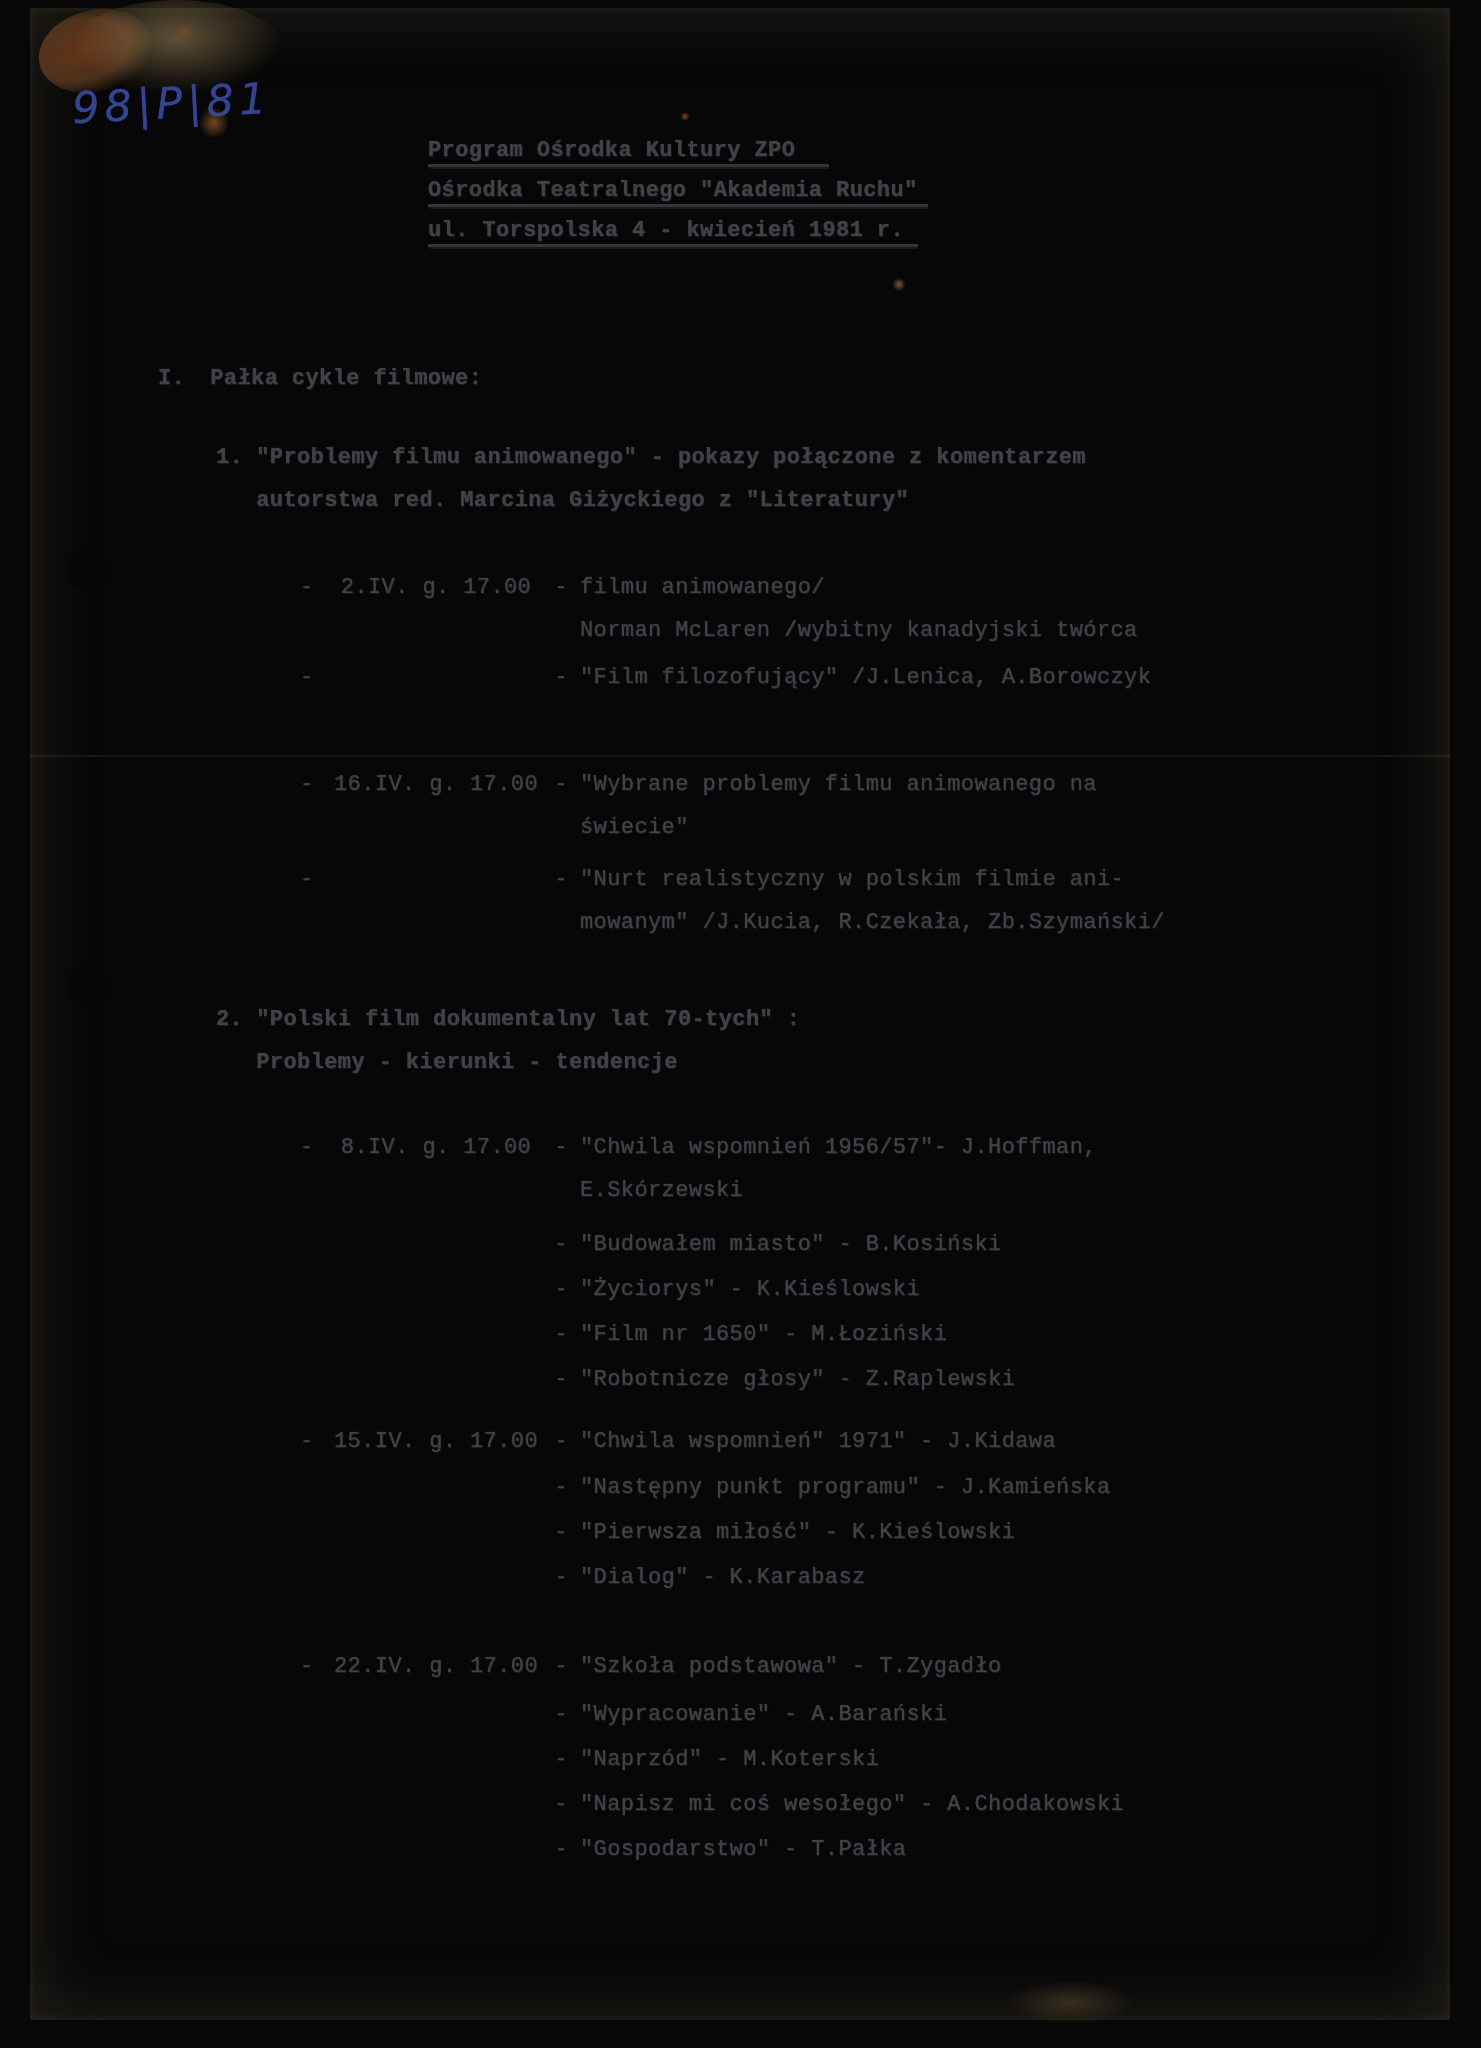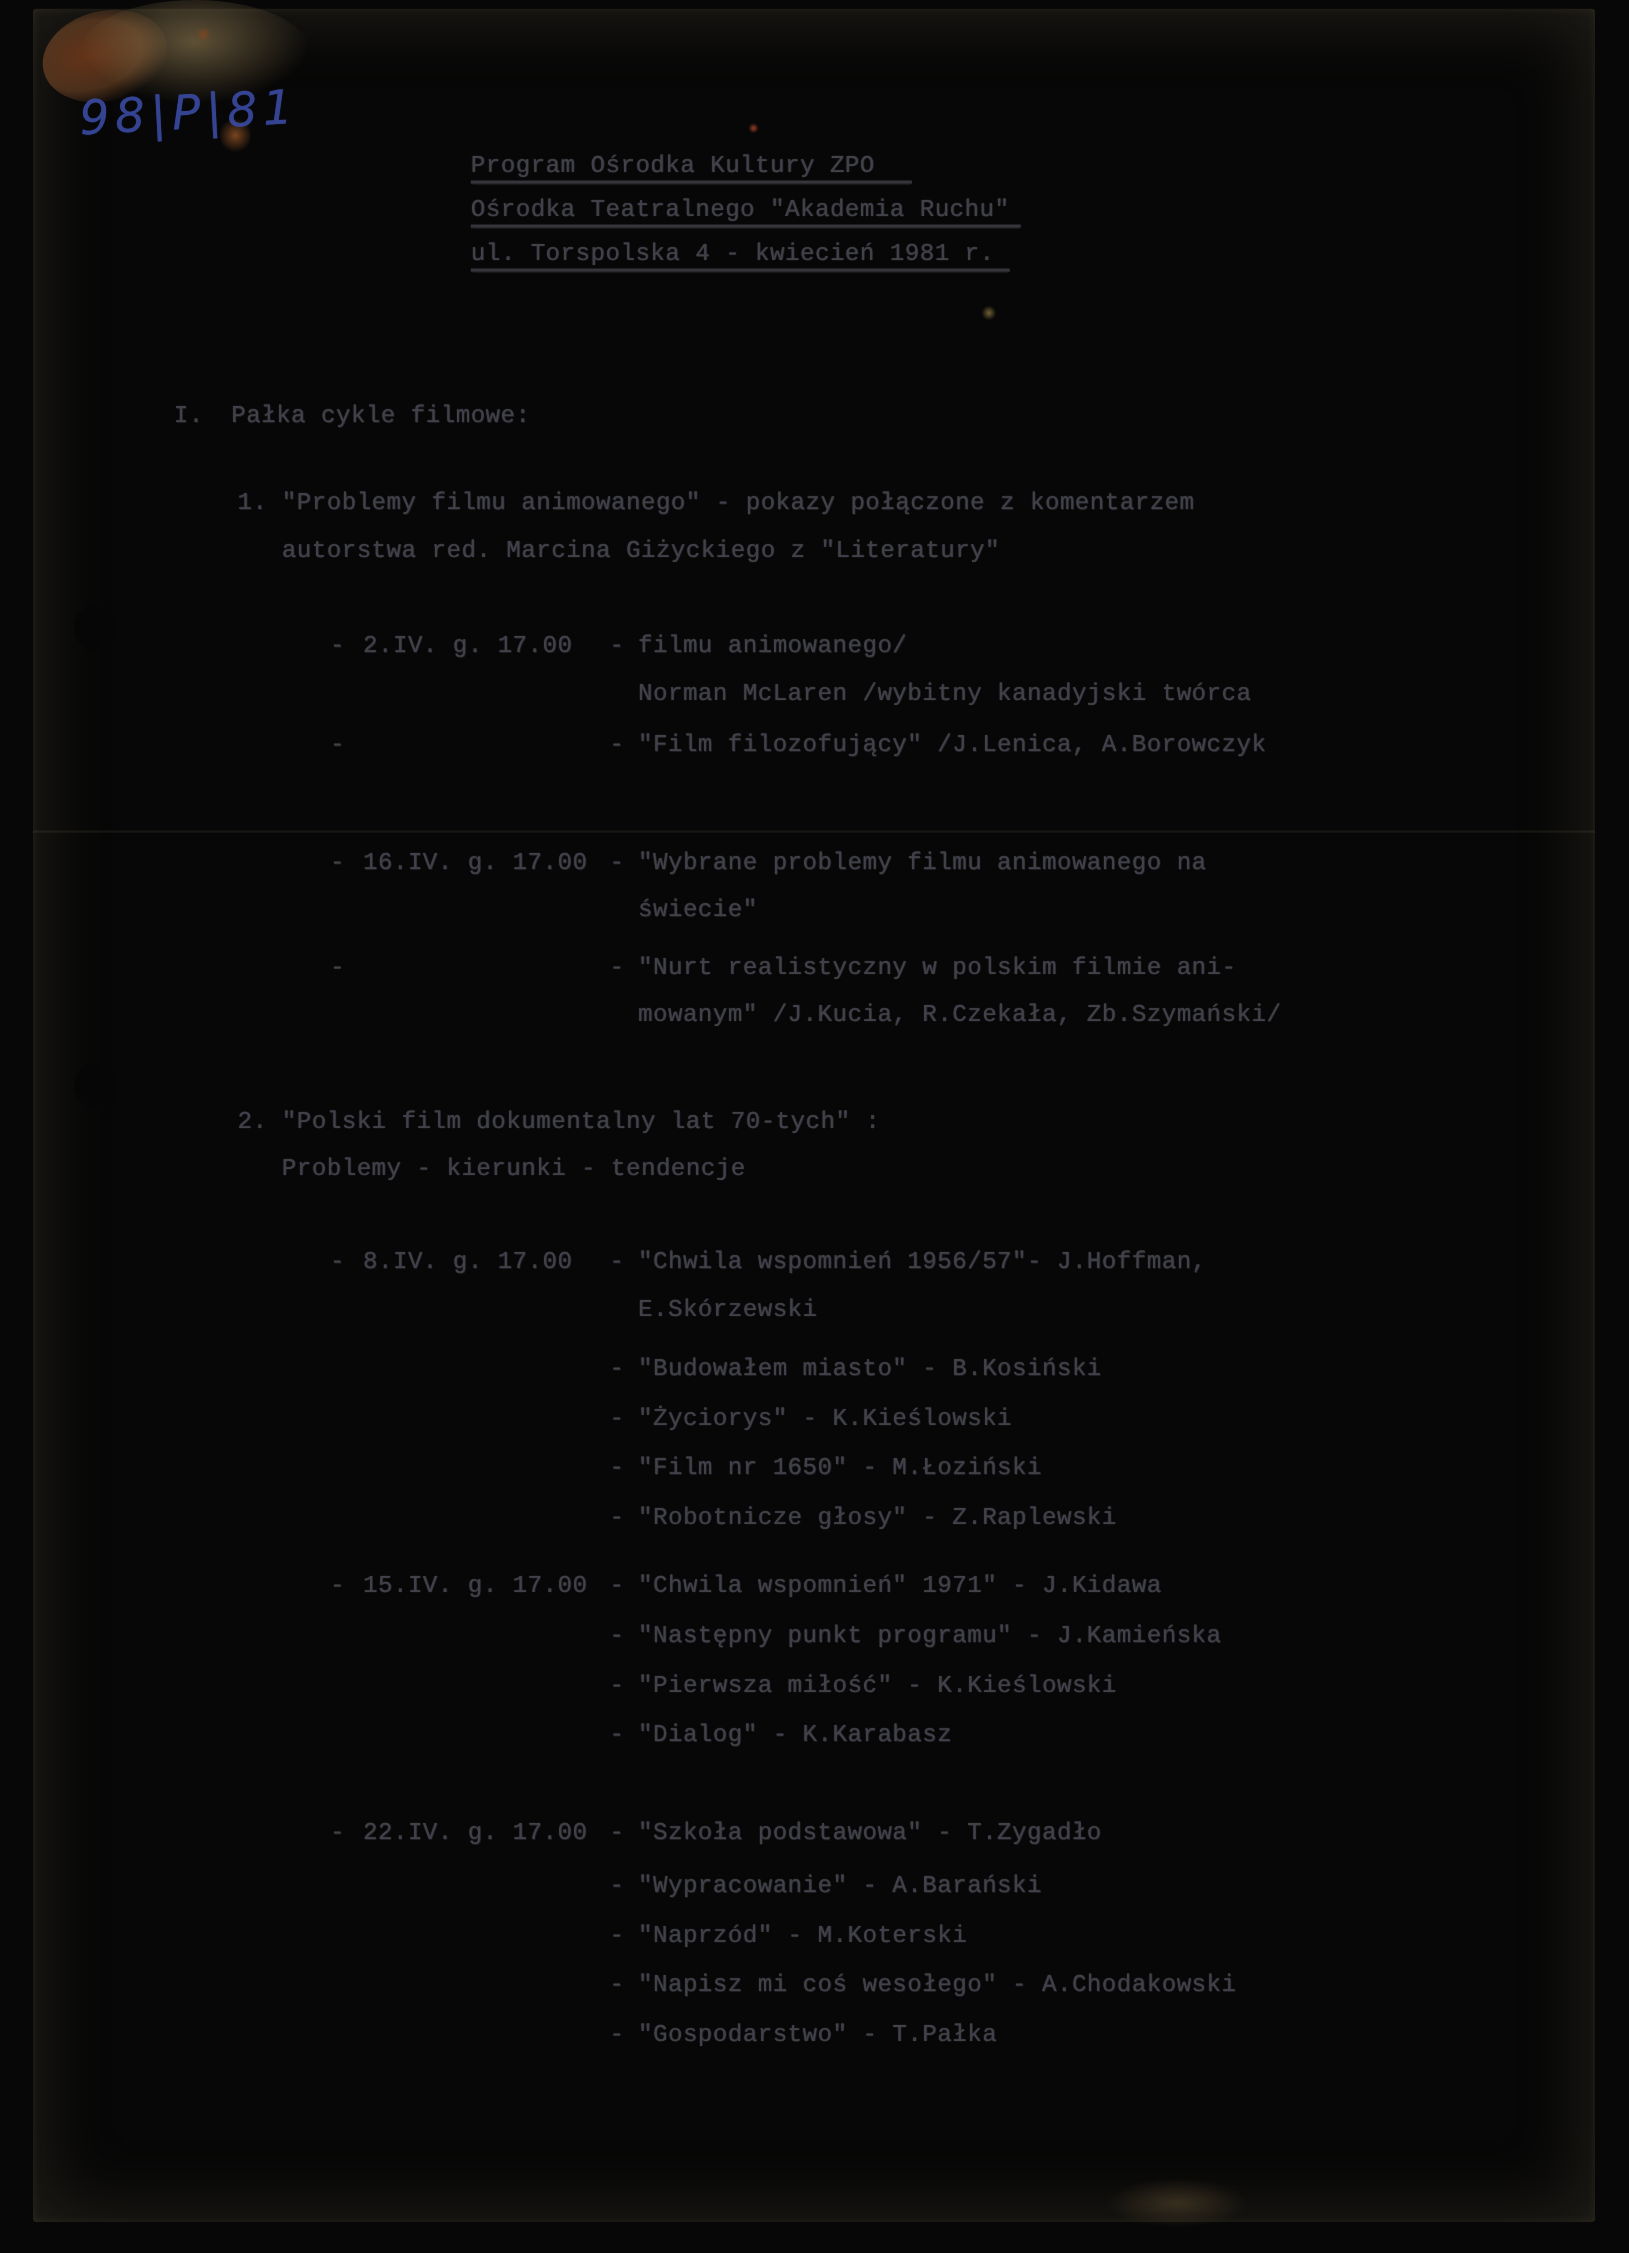--- a/index.html
+++ b/index.html
@@ -15,37 +15,37 @@
       radial-gradient(ellipse 120% 90% at 45% 35%, rgba(255,253,240,0.35), rgba(0,0,0,0) 70%),
       linear-gradient(158deg,#eeead c 0%, #ece8da 0%, #e9e5d7 38%, #e6e2d3 68%, #e1dccc 100%);
     box-shadow: inset 0 0 70px rgba(110,100,75,0.30), inset 0 0 8px rgba(90,80,60,0.25);
     border-radius:3px;
   }
   
   .tw{
     font-size:22px;color:#41414a;letter-spacing:0.4px;
     text-shadow:0 0 1.3px rgba(65,65,74,0.85), 0.6px 0.6px 0.9px rgba(65,65,74,0.35);
   }
-  .abs{position:absolute;}
+  .abs{position:absolute;font-weight:bold;}
   .ln{display:block;line-height:43px;white-space:pre;}
   .hline{display:block;margin-bottom:11px;white-space:pre;}
   .hline .u{
     display:inline-block;padding-bottom:1px;
     border-bottom:3px solid rgba(66,66,74,0.78);
     box-shadow:0 2px 1px -0.5px rgba(66,66,74,0.30);
   }
   .u.ext1{padding-right:34px;} .u.ext2{padding-right:10px;} .u.ext3{padding-right:14px;}
   .sec-row{display:flex;}
   .sec-row .num{margin-right:25px;white-space:pre;}
   .cycle-title{display:flex;}
   .cycle-title .num{margin-right:13px;white-space:pre;line-height:43px;}
   .block{position:absolute;left:270px;width:1130px;}
   .row{display:grid;grid-template-columns:30px 212px 38px auto;}
   .c-dash{grid-column:1;line-height:43px;white-space:pre;}
-  .c-date{grid-column:2;text-align:left;line-height:43px;white-space:pre;}
+  .c-date{grid-column:2;text-align:center;line-height:43px;white-space:pre;}
   .c-dash2{grid-column:3;text-align:center;line-height:43px;white-space:pre;}
   .c-text{grid-column:4;}
   .films .ln,.films .c-dash2{line-height:45px;}
   .mt10{margin-top:10px;} .mt2{margin-top:2px;} .mt4{margin-top:4px;}
   
   .stamp{
     position:absolute;left:42px;top:70px;
     font-family:"DejaVu Sans",sans-serif;font-style:italic;
     font-size:43px;color:#3c4da6;letter-spacing:5px;
     transform:rotate(-3deg);opacity:0.88;

